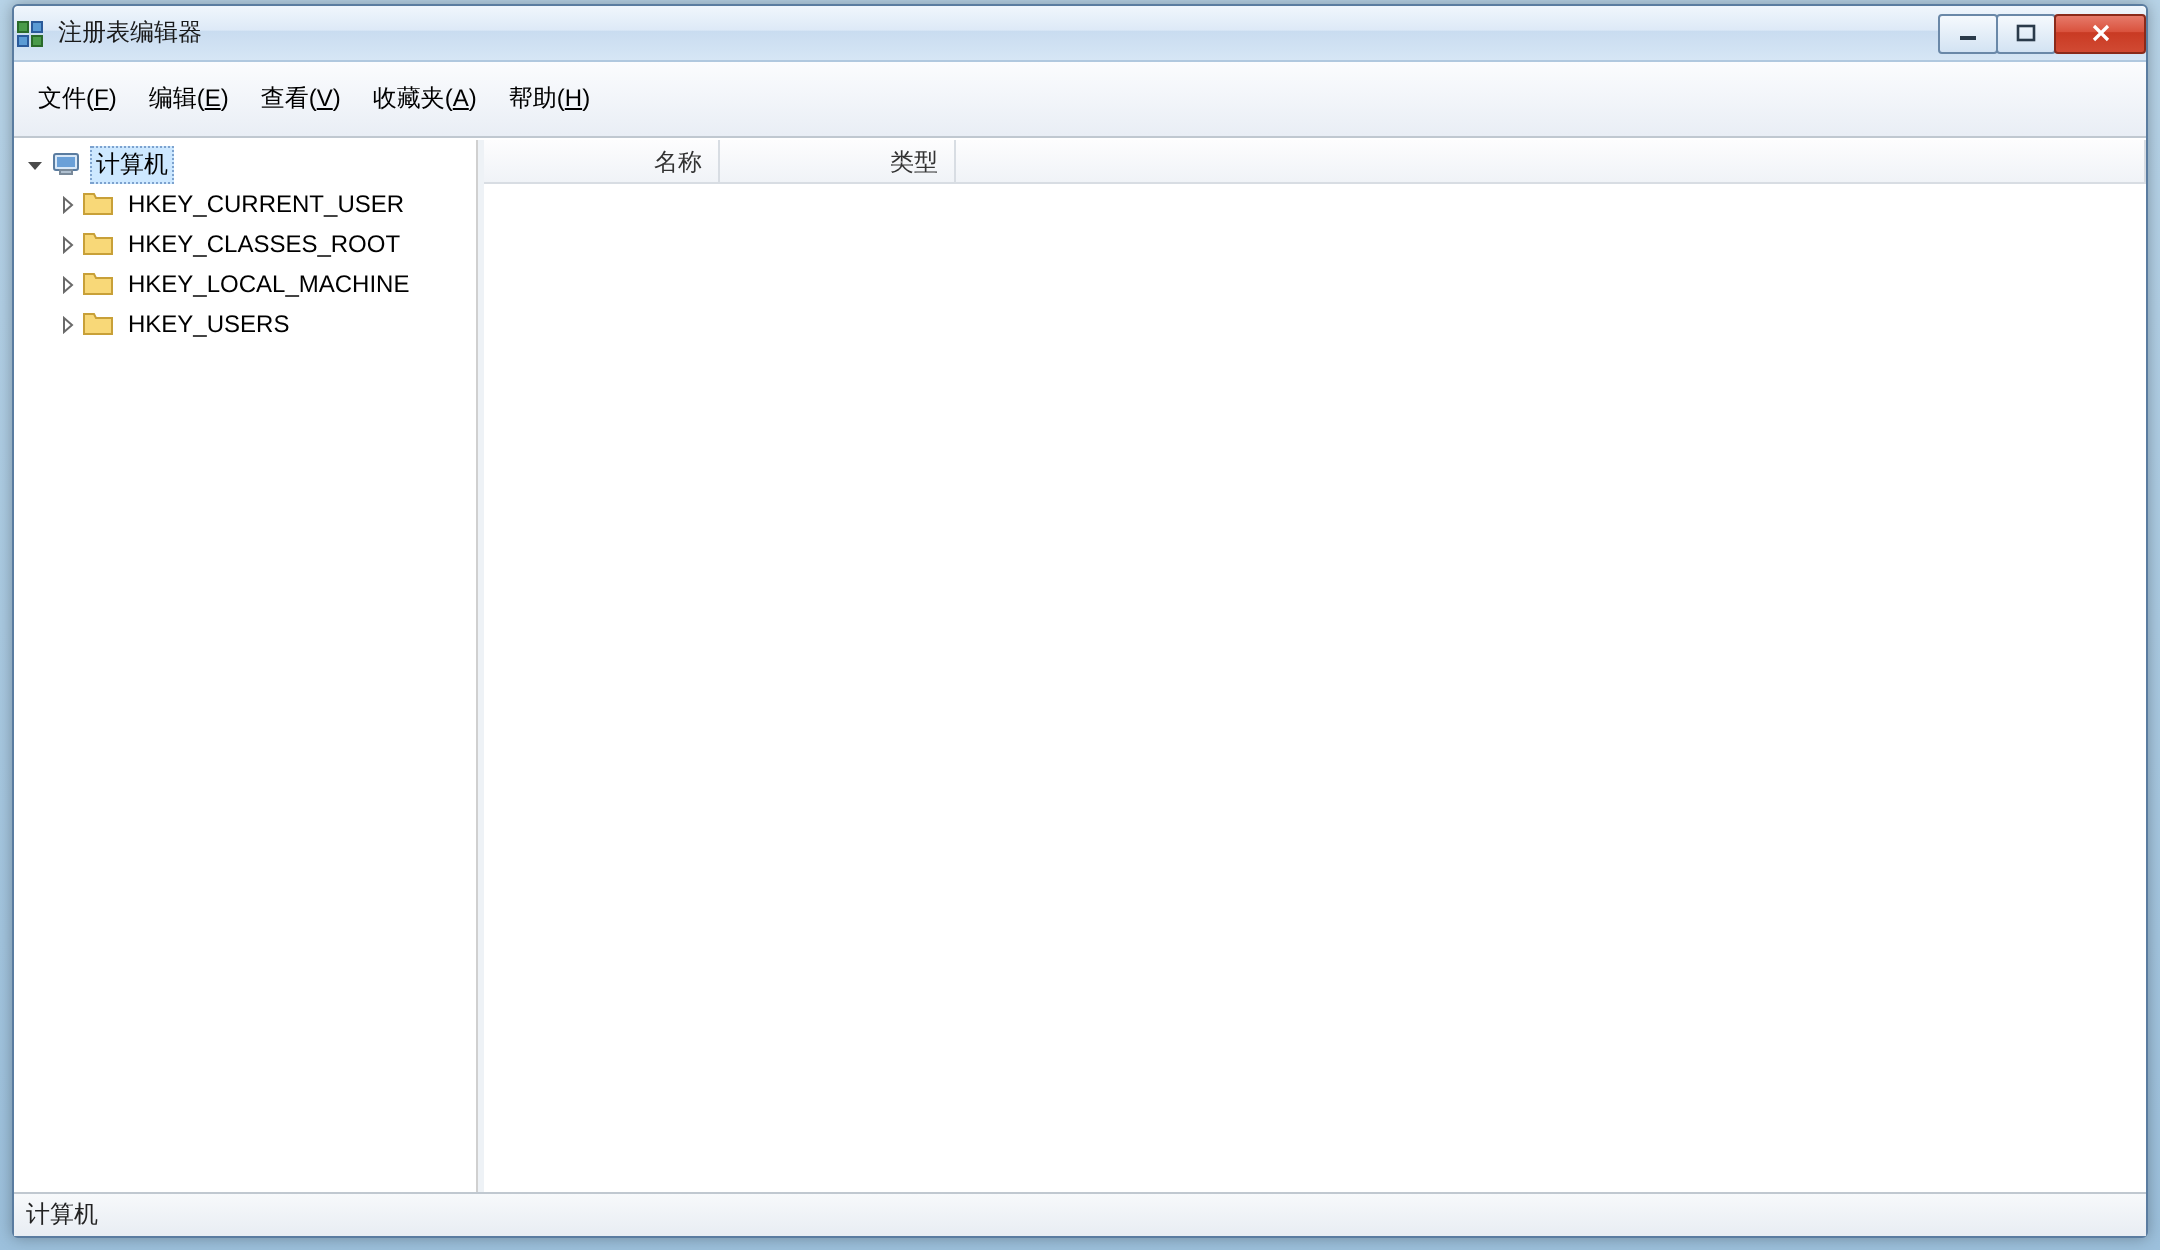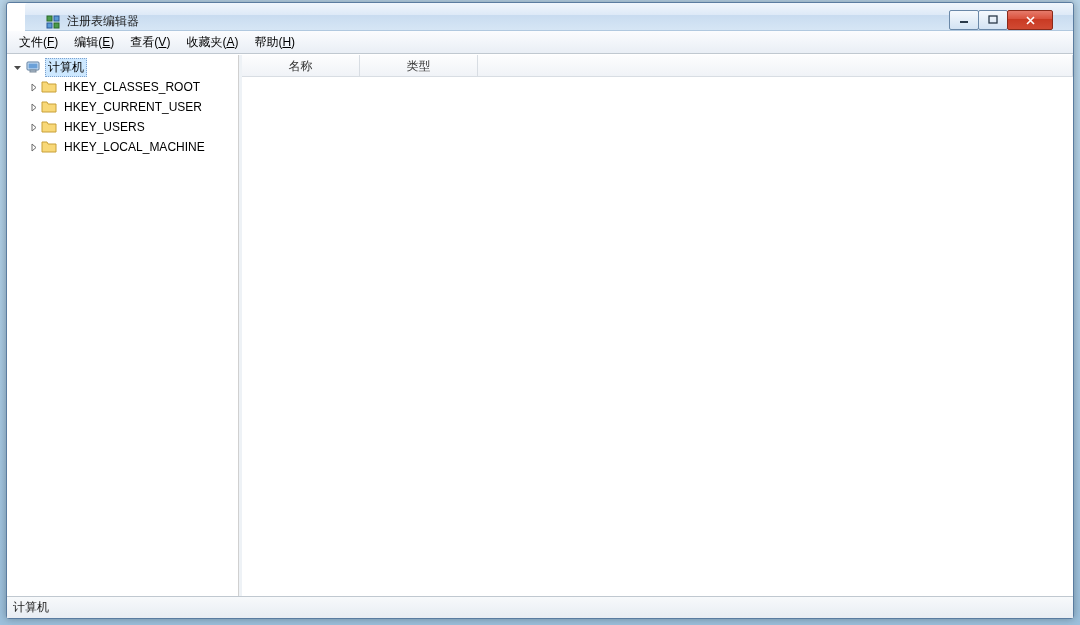--- a/index.html
+++ b/index.html
@@ -20,24 +20,23 @@
       border-radius: 3px;
       box-shadow: 0 0 8px rgba(0,0,0,0.3);
       display: flex;
       flex-direction: column;
     }
     .titlebar {
       height: 28px;
       background: linear-gradient(to bottom, #f0f6fc 0%, #dde9f7 45%, #c9dcf0 46%, #d6e6f5 100%);
       border-bottom: 1px solid #b0c8df;
       display: flex;
-      align-items: flex-end;
-      padding: 0 20px;
+      align-items: center;
+      padding: 0 0;
       border-radius: 3px 3px 0 0;
-      margin-left: 18px;
     }
     .titlebar .app-icon {
       width: 16px; height: 16px;
       margin-right: 6px;
       display: flex; align-items: center; justify-content: center;
     }
     .titlebar .title-text {
       color: #1a1a1a;
       font-size: 12px;
       flex: 1;
@@ -55,21 +54,21 @@
       border-radius: 2px;
       margin-left: -1px;
     }
     .win-btn.close {
       width: 46px;
       background: linear-gradient(to bottom, #e67a6a 0%, #d9513c 45%, #c93a23 46%, #d14a33 100%);
       border-color: #8a2a1a;
     }
     .win-btn svg { display: block; }
     .menubar {
-      height: 23px;
+      height: 38px;
       background: linear-gradient(to bottom, #fbfcfe, #e9eef5);
       border-bottom: 1px solid #c0c8d0;
       display: flex;
       align-items: center;
       padding: 0 4px;
     }
     .menu-item {
       padding: 2px 8px;
       cursor: pointer;
       color: #000;
@@ -130,21 +129,21 @@
       height: 22px;
       background: linear-gradient(to bottom, #fdfdfe, #f0f3f7);
       border-bottom: 1px solid #d8dde3;
       display: flex;
     }
     .col-header {
       border-right: 1px solid #d8dde3;
       padding: 3px 8px;
       color: #333;
       cursor: pointer;
-      text-align: center;
+      text-align: right;
     }
     .col-name { width: 118px; }
     .col-type { width: 118px; }
     .col-data { width: 295px; }
     .col-rest { flex: 1; }
     .list-body { flex: 1; background: #fff; }
     .statusbar {
       height: 22px;
       background: linear-gradient(to bottom, #f7f9fb, #e8edf3);
       border-top: 1px solid #c0c8d0;
@@ -229,61 +228,61 @@
           <span class="expander">
             <svg width="9" height="9" viewBox="0 0 9 9">
                 <path d="M3 1 L7 4.5 L3 8 Z" fill="none" stroke="#6a6a6a"></path>
               </svg>
           </span>
           <span class="folder-icon">
             <svg width="16" height="16" viewBox="0 0 16 16">
                 <path d="M1 4 L1 13 L15 13 L15 5 L7 5 L6 3 L1 3 Z" fill="#f8d878" stroke="#c8a038"></path>
               </svg>
           </span>
+          <span class="node-label">HKEY_CURRENT_USER</span>
+        </div>
+        <div class="tree-node">
+          <span class="expander">
+            <svg width="9" height="9" viewBox="0 0 9 9">
+                <path d="M3 1 L7 4.5 L3 8 Z" fill="none" stroke="#6a6a6a"></path>
+              </svg>
+          </span>
+          <span class="folder-icon">
+            <svg width="16" height="16" viewBox="0 0 16 16">
+                <path d="M1 4 L1 13 L15 13 L15 5 L7 5 L6 3 L1 3 Z" fill="#f8d878" stroke="#c8a038"></path>
+              </svg>
+          </span>
           <span class="node-label">HKEY_CLASSES_ROOT</span>
         </div>
         <div class="tree-node">
           <span class="expander">
             <svg width="9" height="9" viewBox="0 0 9 9">
                 <path d="M3 1 L7 4.5 L3 8 Z" fill="none" stroke="#6a6a6a"></path>
               </svg>
           </span>
           <span class="folder-icon">
             <svg width="16" height="16" viewBox="0 0 16 16">
                 <path d="M1 4 L1 13 L15 13 L15 5 L7 5 L6 3 L1 3 Z" fill="#f8d878" stroke="#c8a038"></path>
               </svg>
           </span>
-          <span class="node-label">HKEY_CURRENT_USER</span>
+          <span class="node-label">HKEY_LOCAL_MACHINE</span>
         </div>
         <div class="tree-node">
           <span class="expander">
             <svg width="9" height="9" viewBox="0 0 9 9">
                 <path d="M3 1 L7 4.5 L3 8 Z" fill="none" stroke="#6a6a6a"></path>
               </svg>
           </span>
           <span class="folder-icon">
             <svg width="16" height="16" viewBox="0 0 16 16">
                 <path d="M1 4 L1 13 L15 13 L15 5 L7 5 L6 3 L1 3 Z" fill="#f8d878" stroke="#c8a038"></path>
               </svg>
           </span>
           <span class="node-label">HKEY_USERS</span>
         </div>
-        <div class="tree-node">
-          <span class="expander">
-            <svg width="9" height="9" viewBox="0 0 9 9">
-                <path d="M3 1 L7 4.5 L3 8 Z" fill="none" stroke="#6a6a6a"></path>
-              </svg>
-          </span>
-          <span class="folder-icon">
-            <svg width="16" height="16" viewBox="0 0 16 16">
-                <path d="M1 4 L1 13 L15 13 L15 5 L7 5 L6 3 L1 3 Z" fill="#f8d878" stroke="#c8a038"></path>
-              </svg>
-          </span>
-          <span class="node-label">HKEY_LOCAL_MACHINE</span>
-        </div>
       </div>
     </div>
 
     <div class="splitter"></div>
 
     <div class="list-pane">
       <div class="list-header">
         <div class="col-header col-name">名称</div>
         <div class="col-header col-type">类型</div>
         <div class="col-header col-rest"></div>

